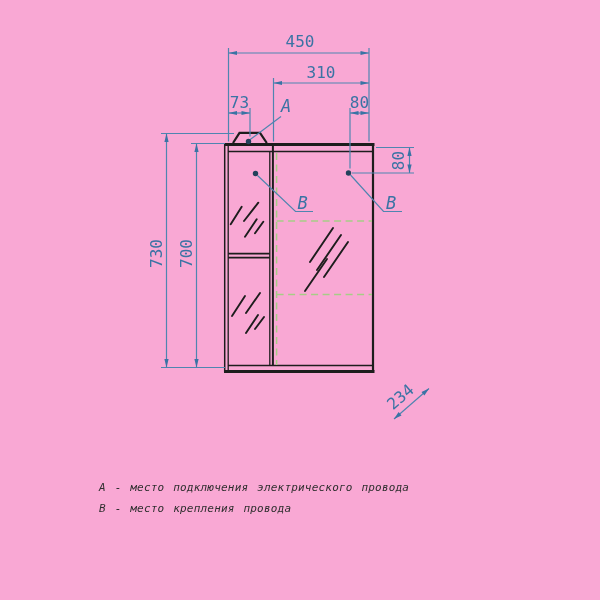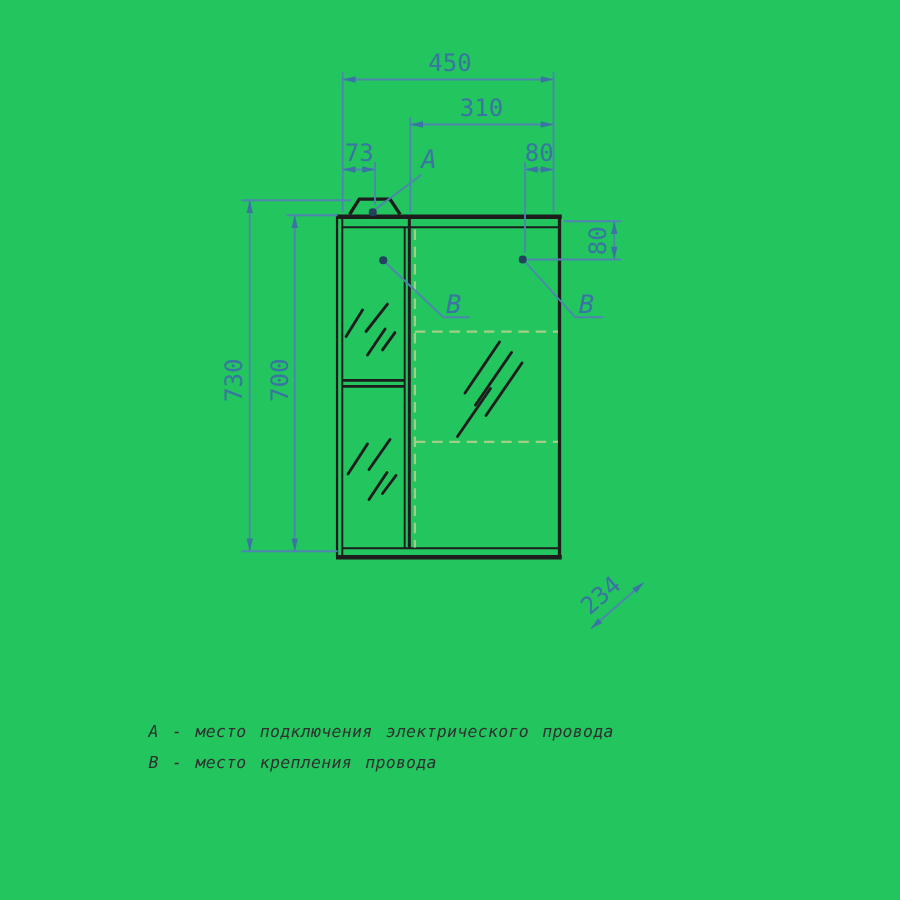--- a/index.html
+++ b/index.html
@@ -1,17 +1,17 @@
 <!DOCTYPE html>
 <html><head>
 <meta charset="utf-8">
 <style>
   html,body{margin:0;padding:0;background:#ffffff;}
   .page{
-    position:relative;width:600px;height:600px;background:#22c55e;overflow:hidden;
+    position:relative;width:600px;height:600px;background:#f9a8d4;overflow:hidden;
     font-family:"DejaVu Sans Mono","Liberation Mono",monospace;
   }
   .drawing-svg{position:absolute;left:0;top:0;}
   .dim-text{
     font-family:"DejaVu Sans Mono","Liberation Mono",monospace;
     font-size:16px;fill:#3a73a4;
   }
   .callout-text{
     font-family:"DejaVu Sans Mono","Liberation Mono",monospace;
     font-style:italic;font-size:17px;fill:#3a73a4;

